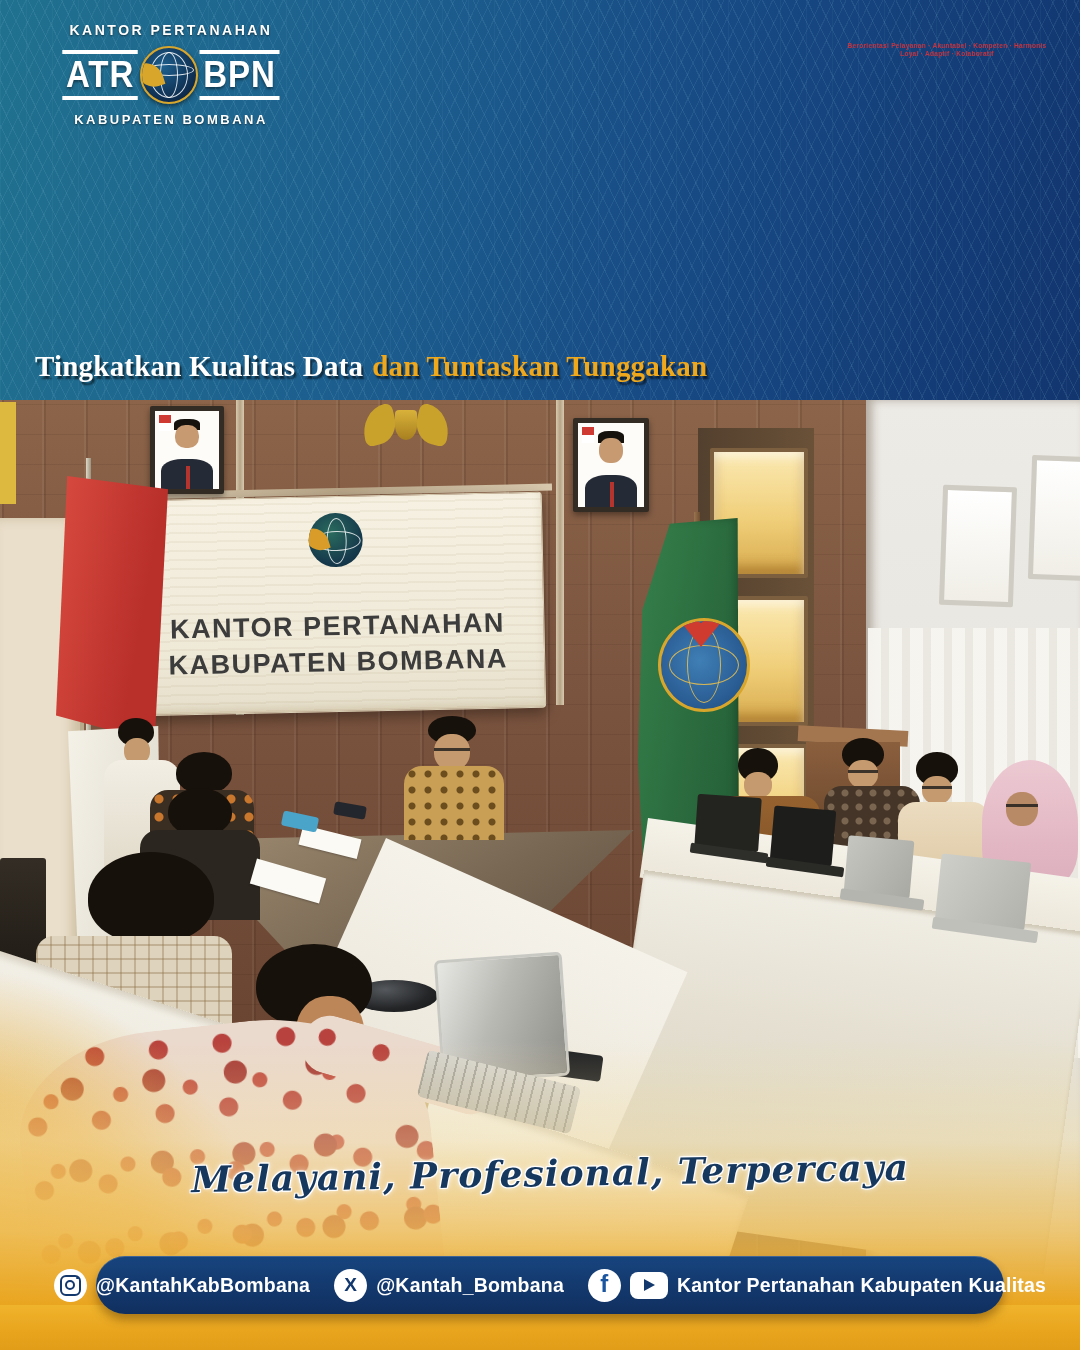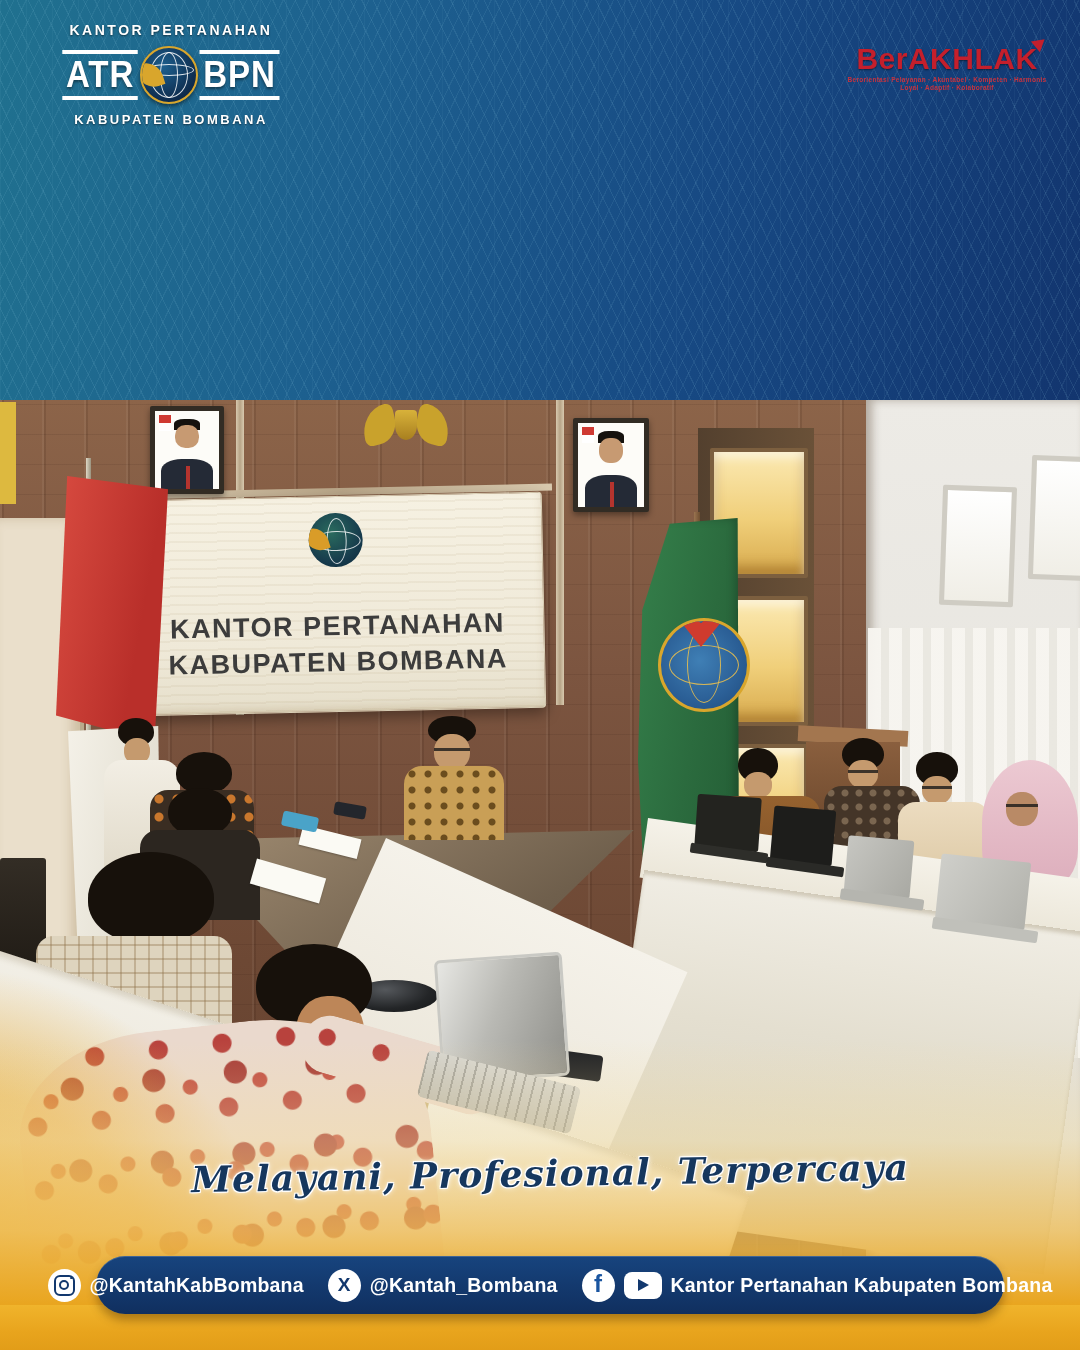--- a/index.html
+++ b/index.html
@@ -178,25 +178,27 @@
     <span class="globe">
       <i class="g1"></i>
         <i class="g2"></i>
         <i class="g3"></i>
         <span class="wing"></span>
     </span>
     <span class="logo-word">BPN</span>
   </div>
   <div class="abs org-bottom">KABUPATEN BOMBANA</div>
   <div class="abs berakhlak">
-    <span class="word"><span>BerAKHLAK</span><span class="arrow"></span></span>
     <div class="tag">Berorientasi Pelayanan · Akuntabel · Kompeten · Harmonis</div>
     <div class="tag">Loyal · Adaptif · Kolaboratif</div>
   </div>
 
+  <div class="abs sub" style="top:350px;">
+    <span>Tingkatkan Kualitas Data</span><span class="gold">dan Tuntaskan Tunggakan</span>
+  </div>
 
   <div class="abs photo">
     <div class="abs wood"></div>
     <div class="abs white-wall"></div>
     <div class="abs window" style="left:941px;top:86px;width:64px;height:110px;transform:rotate(2deg);"></div>
     <div class="abs window" style="left:1030px;top:56px;width:50px;height:114px;transform:rotate(2deg);"></div>
     <div class="abs curtain"></div>
     <div class="abs sliver"></div>
     <div class="abs door"></div>
     <div class="abs shelf"></div>
@@ -373,15 +375,15 @@
     <span class="gap"></span>
     <span class="icirc xg">X</span>
     <span>@Kantah_Bombana</span>
     <span class="gap"></span>
     <span class="icirc">
         <span class="fbg">f</span>
       </span>
     <span class="yt">
         <i></i>
       </span>
-    <span>Kantor Pertanahan Kabupaten Bombana</span>
+    <span>Kantor Pertanahan Kabupaten Kualitas</span>
   </div>
 </div>
 
 </body></html>

